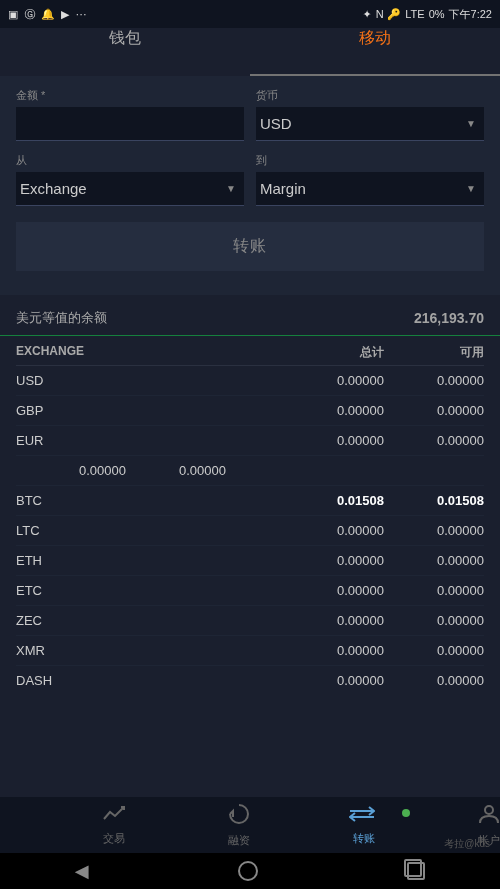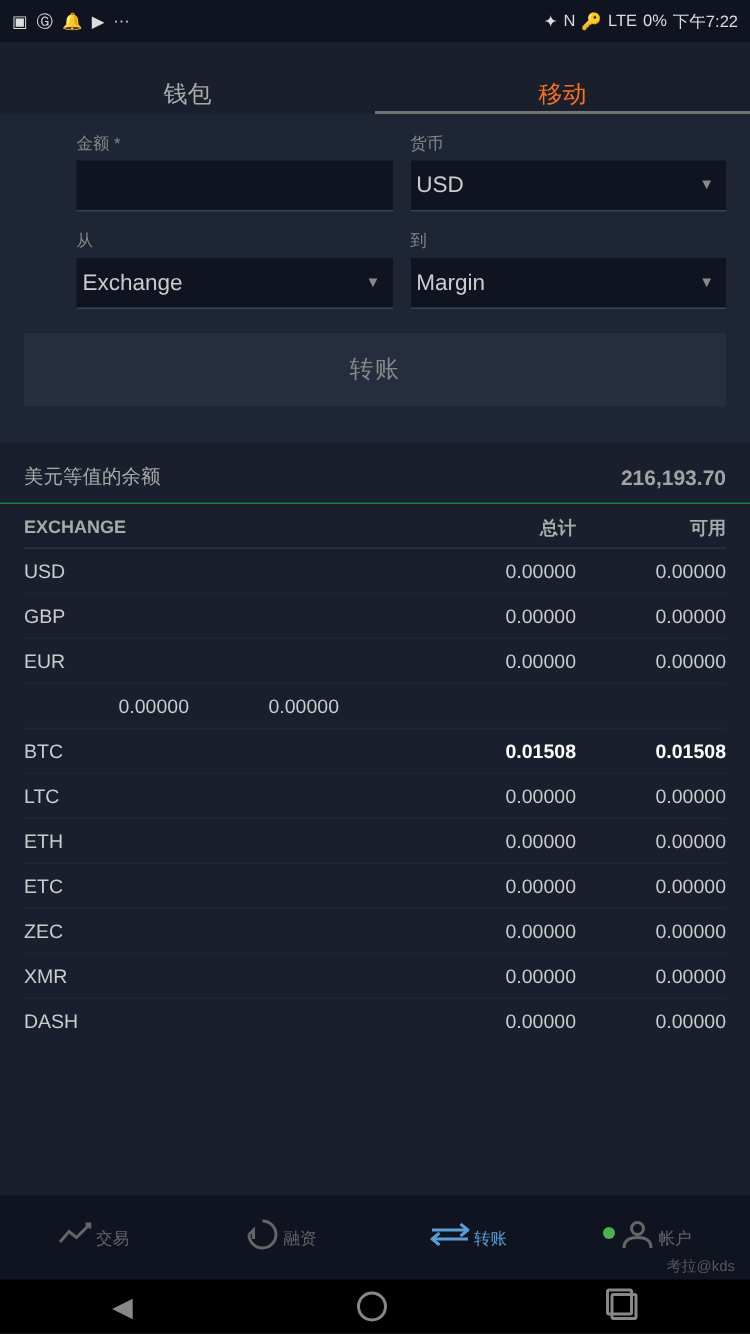--- a/index.html
+++ b/index.html
@@ -31,42 +31,41 @@
     
     .top-tabs {
       display: flex;
       width: 100%;
       height: 48px;
       background: #1a1f2e;
     }
     .top-tab {
       flex: 1;
       display: flex;
-      align-items: flex-end;
+      align-items: flex-start;
       justify-content: center;
       font-size: 16px;
       color: #aaa;
       border-bottom: 2px solid transparent;
       cursor: pointer;
     }
     .top-tab.active {
       color: #f97316;
       border-bottom: 2px solid #737373;
     }
 
     
     .form-area {
       background: #1e2535;
       padding: 12px 16px 16px 16px;
     }
     .form-row {
       display: flex;
       gap: 12px;
       margin-bottom: 12px;
-      margin-left: 35px;
     }
     .form-group {
       flex: 1;
       display: flex;
       flex-direction: column;
     }
     .form-label {
       font-size: 11px;
       color: #888;
       margin-bottom: 4px;
@@ -203,21 +202,22 @@
       left: 0;
       width: 100%;
       height: 56px;
       background: #0f1420;
       display: flex;
       align-items: center;
     }
     .nav-item {
       flex: 1;
       display: flex;
-      align-items: center;
+      flex-direction: column;
+      align-items: flex-end;
       justify-content: center;
       gap: 3px;
       cursor: pointer;
     }
     .nav-icon {
       font-size: 18px;
       color: #666;
     }
     .nav-icon.active {
       color: #5a9fd4;

